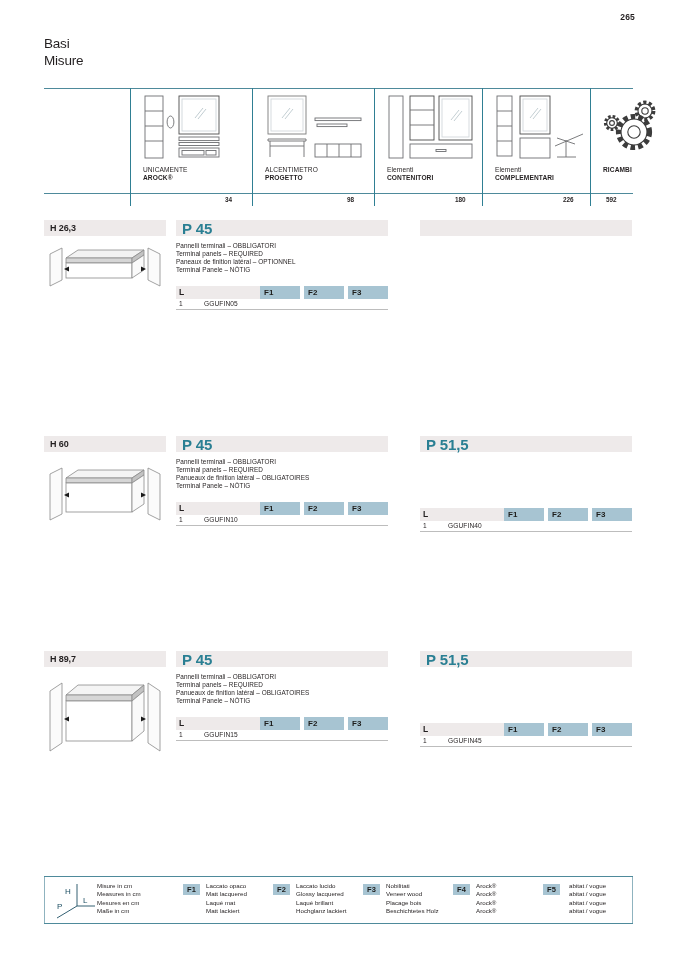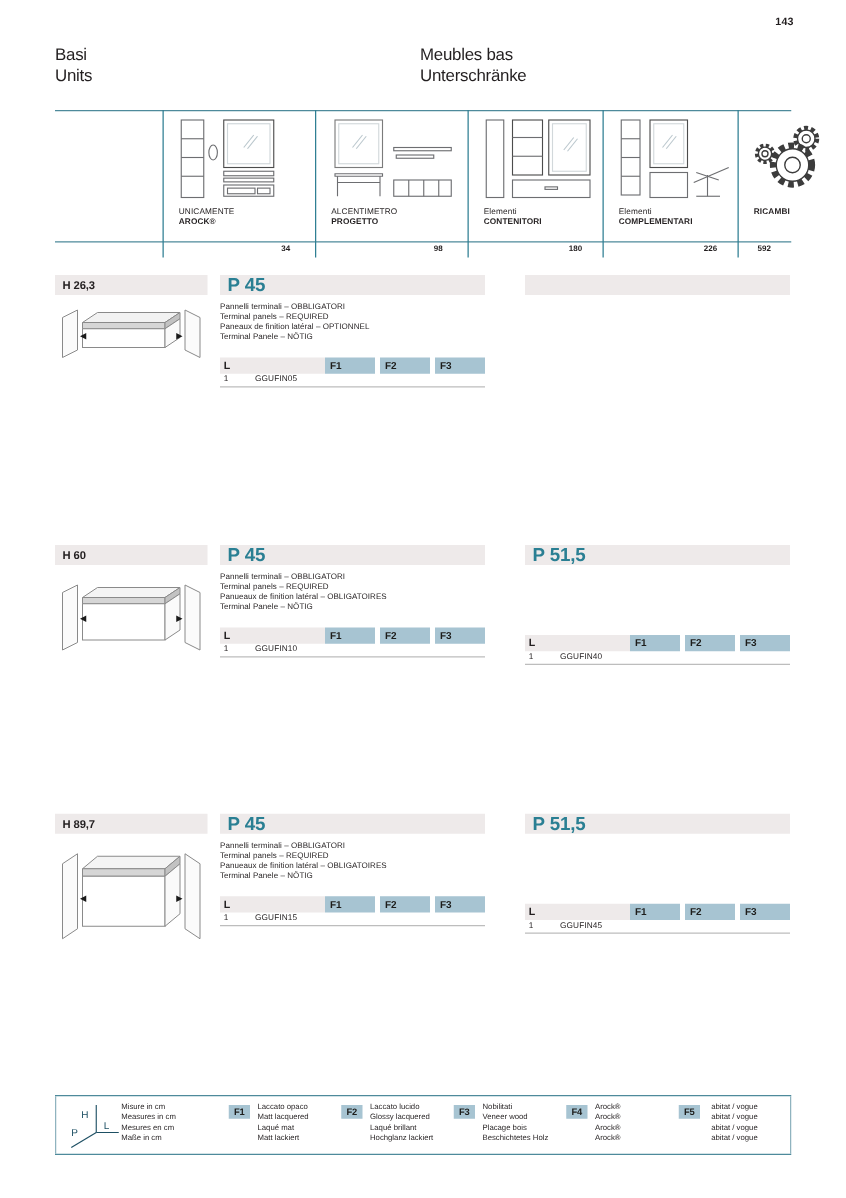--- a/index.html
+++ b/index.html
@@ -122,29 +122,25 @@
 
   .dim-icon { position: absolute; left: 6px; top: 4px; }
 
   svg { display: block; overflow: visible; }
 </style>
 </head>
 <body>
 
 <div class="page">
 
-  <div class="page-number">143</div>
+  <div class="page-number">265</div>
 
   <div class="title-block title-left">
     <div>Basi</div>
-    <div>Units</div>
-  </div>
-  <div class="title-block title-right">
-    <div>Meubles bas</div>
-    <div>Unterschränke</div>
+    <div>Misure</div>
   </div>
 
   <div class="nav">
     <div class="nav-rule-top"></div>
     <div class="nav-rule-bottom"></div>
 
     <div class="nav-cell" style="left:86px;width:122px;">
       <div class="nav-art">
         <svg width="100" height="66" viewBox="0 0 100 66" fill="none" stroke="#6d6e71" stroke-width="0.9">
           <rect x="2" y="2" width="18" height="62"></rect>

